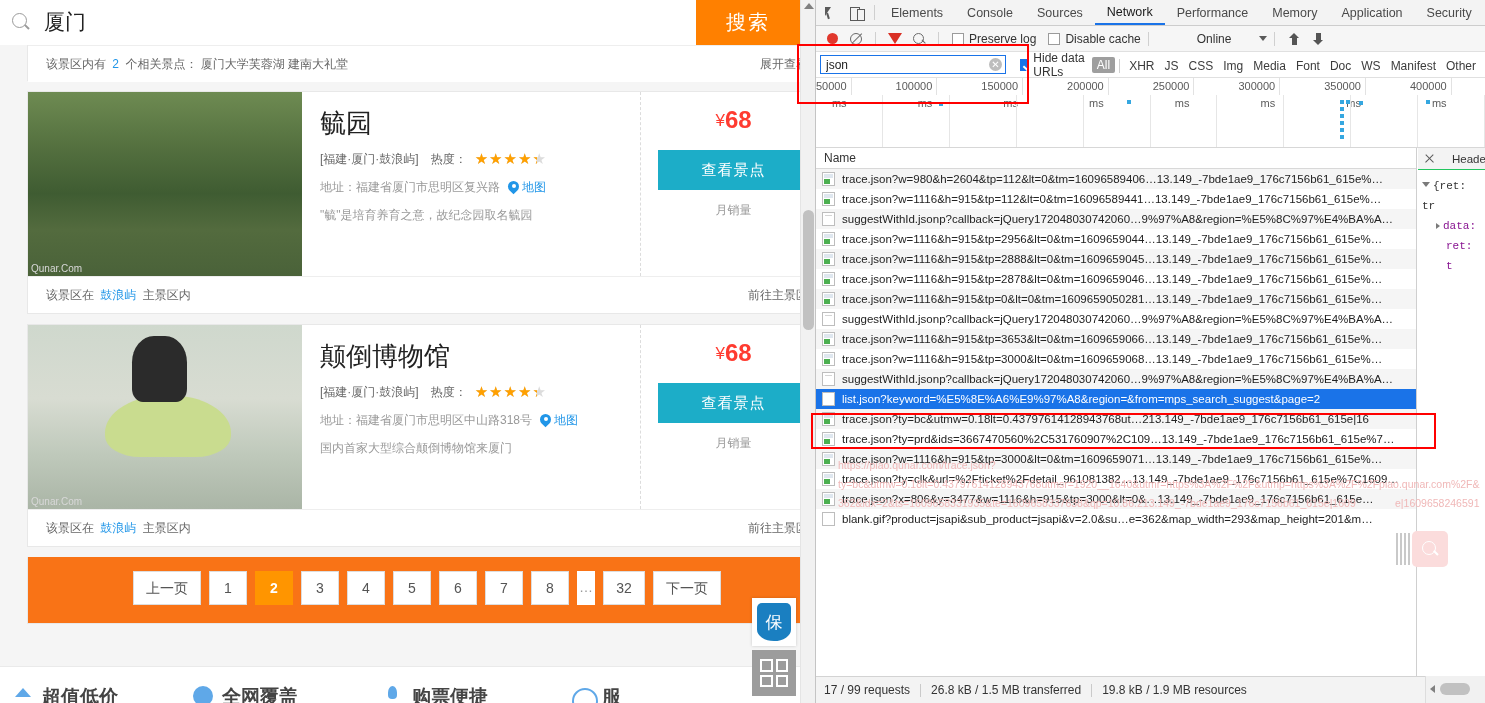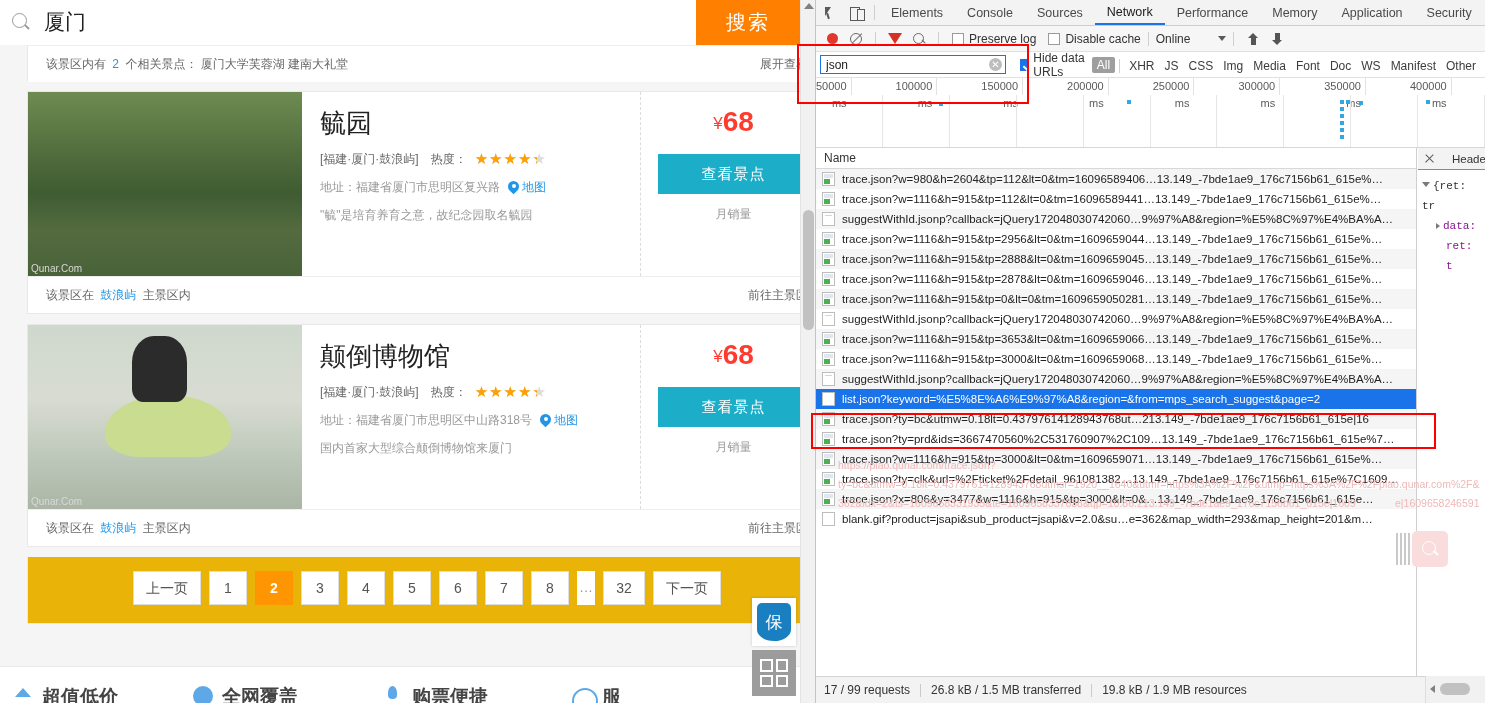--- a/index.html
+++ b/index.html
@@ -48,33 +48,33 @@
   .pin { width:11px;height:13px; margin:0 3px 0 8px; position:relative; display:inline-block;}
   .pin::before{content:"";position:absolute;left:0;top:0;width:11px;height:11px;
      background:#2196e8;border-radius:50% 50% 50% 0;transform:rotate(-45deg);}
   .pin::after{content:"";position:absolute;left:3.5px;top:3.2px;width:4px;height:4px;
      background:#fff;border-radius:50%;}
   .map-link { color:#2196e8; cursor:pointer; }
   .desc { margin-top:11px; font-size:12px; color:#999; }
 
   .side { width:185px; flex:0 0 185px; padding:14px 0 0 0; text-align:center; position:relative; }
   .price { color:#ff3b30; font-size:17px; }
-  .price b { font-size:28px; font-weight:bold; vertical-align:-2px; }
+  .price b { font-size:24px; font-weight:bold; vertical-align:-2px; }
   .buy-btn { display:block; margin:16px auto 0 auto; width:152px; height:40px; line-height:40px;
     background:#1cadc8; color:#fff; font-size:15px; letter-spacing:1px; cursor:pointer; }
   .sales { margin-top:12px; font-size:12px; color:#999; }
 
   .card-foot { border-top:1px solid #eee; height:37px; display:flex; align-items:center;
      padding:0 18px; font-size:12px; color:#666; background:#fff; justify-content:space-between;}
   .card-foot .left b { color:#2196e8; font-weight:normal; padding:0 3px; }
   .card-foot .right { color:#666; }
   .card-foot .right.lnk { color:#666; }
 
   
-  .pager { background:#eab308; border:1px solid #e8e8e8; border-top:0; padding:14px 0 18px 0;
+  .pager { background:#f97316; border:1px solid #e8e8e8; border-top:0; padding:14px 0 18px 0;
            display:flex; justify-content:center; align-items:center; gap:8px; width:800px;}
   .pg { min-width:38px; height:34px; line-height:32px; border:1px solid #ddd; background:#fff;
         color:#555; font-size:14px; text-align:center; padding:0 12px; cursor:pointer; }
   .pg.num { padding:0; width:34px; }
   .pg.active { background:#ff9500; border-color:#ff9500; color:#fff; font-weight:bold; }
   .pg.dots { border:0; min-width:18px; width:18px; padding:0; color:#999; cursor:default;}
 
   
   .footer-strip { position:absolute; left:0; top:666px; width:800px; height:37px;
      background:#fff; border-top:1px solid #eaeaea; display:flex; align-items:flex-end;
@@ -155,21 +155,21 @@
   .srch-ic::after{content:"";position:absolute;left:8px;top:8px;width:5px;height:1.4px;
      background:#6b6b6b;transform:rotate(45deg);}
   .cb { width:12px;height:12px;border:1px solid #9b9b9b;background:#fff;
      display:inline-block;vertical-align:-2px;}
   .cb.on { background:#1a73e8; border-color:#1a73e8; position:relative;}
   .cb.on::after{content:"";position:absolute;left:3.5px;top:1px;width:3.5px;height:7px;
      border:solid #fff;border-width:0 2px 2px 0;transform:rotate(42deg);}
   .tb-label { margin-left:5px; color:#333; font-size:12px; }
   .chk-wrap { display:flex; align-items:center; margin-left:6px; cursor:pointer; }
   .vsep { width:1px;height:14px;background:#d0d0d0;margin:0 7px;}
-  .online-sel { display:flex;align-items:center;color:#333;cursor:pointer;}
+  .online-sel { display:flex;align-items:center;color:#333;cursor:pointer;margin-left:41px;}
   .caret { width:0;height:0;border-left:4px solid transparent;border-right:4px solid transparent;
      border-top:5px solid #5a5a5a; margin-left:28px;}
   .up-ic,.down-ic { width:11px;height:12px;position:relative;}
   .up-ic::before{content:"";position:absolute;left:3px;top:4px;width:5px;height:8px;background:#555;}
   .up-ic::after{content:"";position:absolute;left:0;top:0;width:0;height:0;
      border-left:5.5px solid transparent;border-right:5.5px solid transparent;
      border-bottom:5px solid #555;}
   .down-ic::before{content:"";position:absolute;left:3px;top:0;width:5px;height:8px;background:#555;}
   .down-ic::after{content:"";position:absolute;left:0;bottom:0;width:0;height:0;
      border-left:5.5px solid transparent;border-right:5.5px solid transparent;

